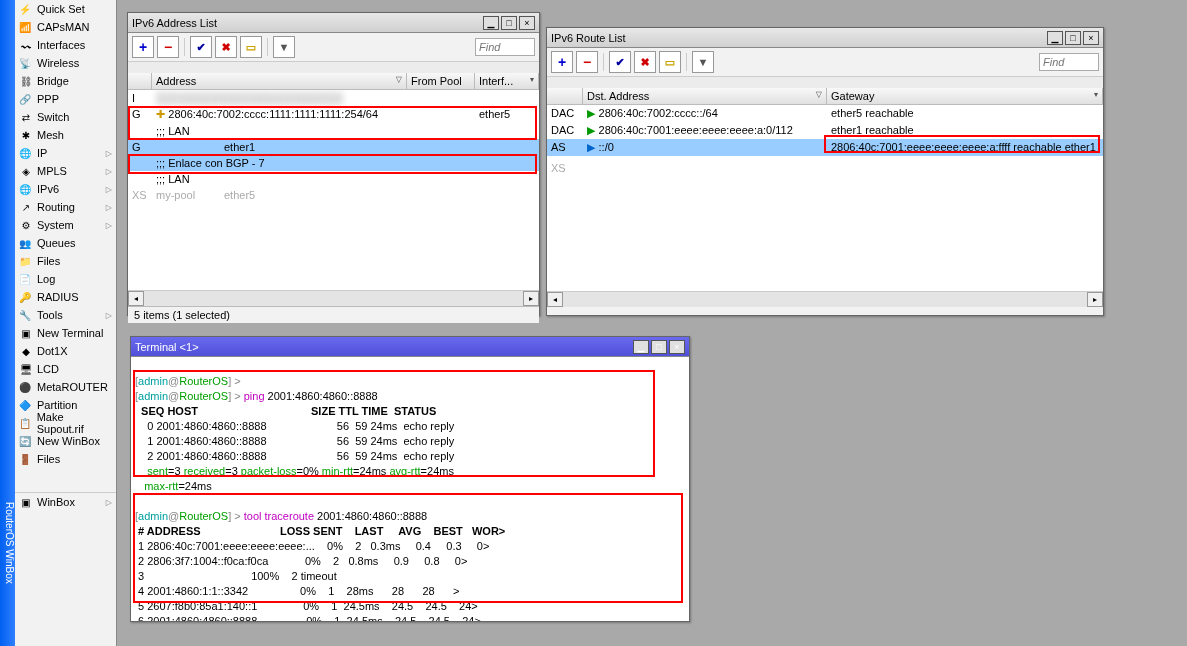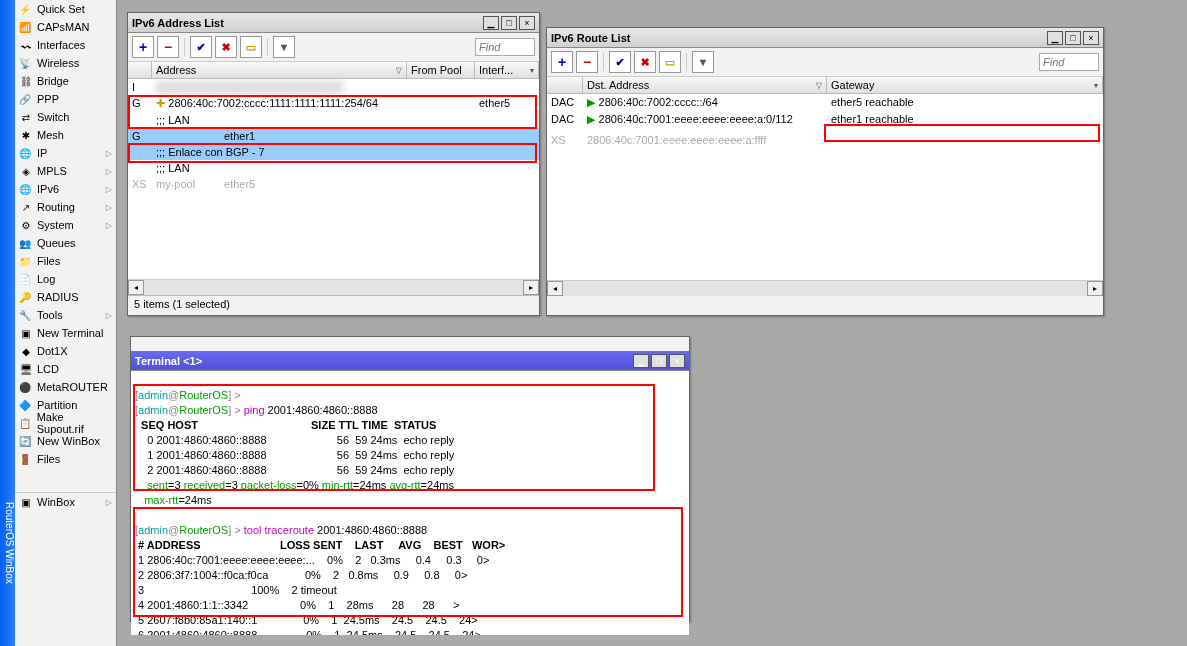--- a/index.html
+++ b/index.html
@@ -9,37 +9,37 @@
 .sidebar { position: absolute; left: 0; top: 0; width: 117px; height: 646px; background: #f2f2f2; border-right: 1px solid #888; }
 .sidebar-vert { position: absolute; left: 0; top: 0; width: 15px; height: 646px; background: linear-gradient(90deg,#0060f0,#3080ff); color: #fff; writing-mode: vertical-rl; text-align: center; font-size: 10px; padding-top: 440px; }
 .menu { margin-left: 15px; }
 .menu-item { display: flex; align-items: center; padding: 2px 4px; cursor: pointer; height: 18px; }
 .menu-item .mi-icon { width: 14px; height: 14px; margin-right: 4px; display: inline-flex; align-items: center; justify-content: center; font-size: 10px; }
 .menu-item .arrow { margin-left: auto; color: #888; font-size: 8px; }
 
 
 .win { position: absolute; background: #f2f2f2; border: 1px solid #666; box-shadow: 1px 1px 2px rgba(0,0,0,.3); }
 .win-title { background: linear-gradient(#e8e8e8,#d0d0d0); display: flex; align-items: center; padding: 2px 4px; height: 20px; border-bottom: 1px solid #888; }
-.win-title.active { background: linear-gradient(#6a6af0,#5050d8); color: #fff; margin-top: 14px; }
-.win-title-text { flex: 1; font-weight: bold; }
+.win-title.active { background: linear-gradient(#6a6af0,#5050d8); color: #fff; }
+.win-title-text { flex: 1; font-weight: normal; }
 .win-btn { width: 16px; height: 14px; border: 1px solid #555; background: #e0e0e0; margin-left: 2px; font-size: 9px; text-align: center; line-height: 12px; cursor: pointer; }
 
 .toolbar { display: flex; align-items: center; padding: 3px 4px; gap: 3px; border-bottom: 1px solid #ccc; background: #f2f2f2; }
 .tb-btn { width: 22px; height: 22px; border: 1px solid #999; background: #fff; display: flex; align-items: center; justify-content: center; cursor: pointer; font-weight: bold; font-size: 14px; }
 .tb-btn.add { color: #0000d0; }
 .tb-btn.rem { color: #d00000; }
 .tb-btn.chk { color: #0000a0; font-size: 11px; }
 .tb-btn.x { color: #d00000; font-size: 11px; }
 .tb-btn.note { color: #caa300; font-size: 11px; }
 .tb-btn.filt { color: #555; font-size: 11px; }
 .tb-sep { width: 1px; height: 18px; background: #ccc; margin: 0 2px; }
 .find-box { margin-left: auto; width: 60px; height: 18px; border: 1px solid #aaa; background: #fff; color: #aaa; font-style: italic; padding: 1px 3px; }
 
 .grid-head { display: flex; background: #ececec; border-bottom: 1px solid #bbb; }
-.grid-head .col { border-right: 1px solid #bbb; padding: 2px 4px; background: linear-gradient(#f8f8f8,#e0e0e0); font-weight: normal; display: flex; align-items: center; }
+.grid-head .col { border-right: 1px solid #bbb; padding: 2px 4px; background: linear-gradient(#f8f8f8,#e0e0e0); font-weight: normal; display: flex; align-items: flex-start; margin-top: 11px; }
 .grid-head .col .tri { margin-left: auto; font-size: 8px; color: #555; }
 .grid-body { background: #fff; overflow: hidden; position: relative; }
 .grid-row { display: flex; padding: 1px 0; }
 .grid-row.sel { background: #99ccff; }
 .grid-row.disabled { color: #aaa; }
 .grid-row .cell { padding: 1px 4px; white-space: nowrap; }
 .grid-row.comment { color: #000; background: #fff; }
 .grid-row.comment.sel { background: #99ccff; }
 .redbox { position: absolute; border: 2px solid #ff0000; pointer-events: none; }
 
@@ -295,26 +295,30 @@
     <div class="grid-row">
         <div class="cell" style="width:36px">DAC</div>
         <div class="cell" style="width:244px"><span style="color:#009900">▶</span> 2806:40c:7002:cccc::/64</div>
         <div class="cell" style="flex:1">ether5 reachable</div>
       </div>
       <div class="grid-row">
         <div class="cell" style="width:36px">DAC</div>
         <div class="cell" style="width:244px"><span style="color:#009900">▶</span> 2806:40c:7001:eeee:eeee:eeee:a:0/112</div>
         <div class="cell" style="flex:1">ether1 reachable</div>
       </div>
+      <div class="grid-row sel">
+        <div class="cell" style="width:36px">AS</div>
+        <div class="cell" style="width:244px"><span style="color:#0066cc">▶</span> ::/0</div>
+        <div class="cell" style="flex:1">2806:40c:7001:eeee:eeee:eeee:a:ffff reachable ether1</div>
+      </div>
       <div class="grid-row comment">
         <div class="cell" style="width:36px"></div>
       </div>
       <div class="grid-row disabled">
         <div class="cell" style="width:36px">XS</div>
-        <div class="cell" style="flex:1">2806:40c:7001:eeee:eeee:eeee:a:ffff</div>
       </div>
   <div class="redbox" style="left:277px; top:30px; width:276px; height:18px;"></div>
     </div>
   <div class="scroll-h">
     <div class="sbtn">◂</div>
     <div class="track"></div>
     <div class="sbtn">▸</div>
   </div>
 </div>
 

